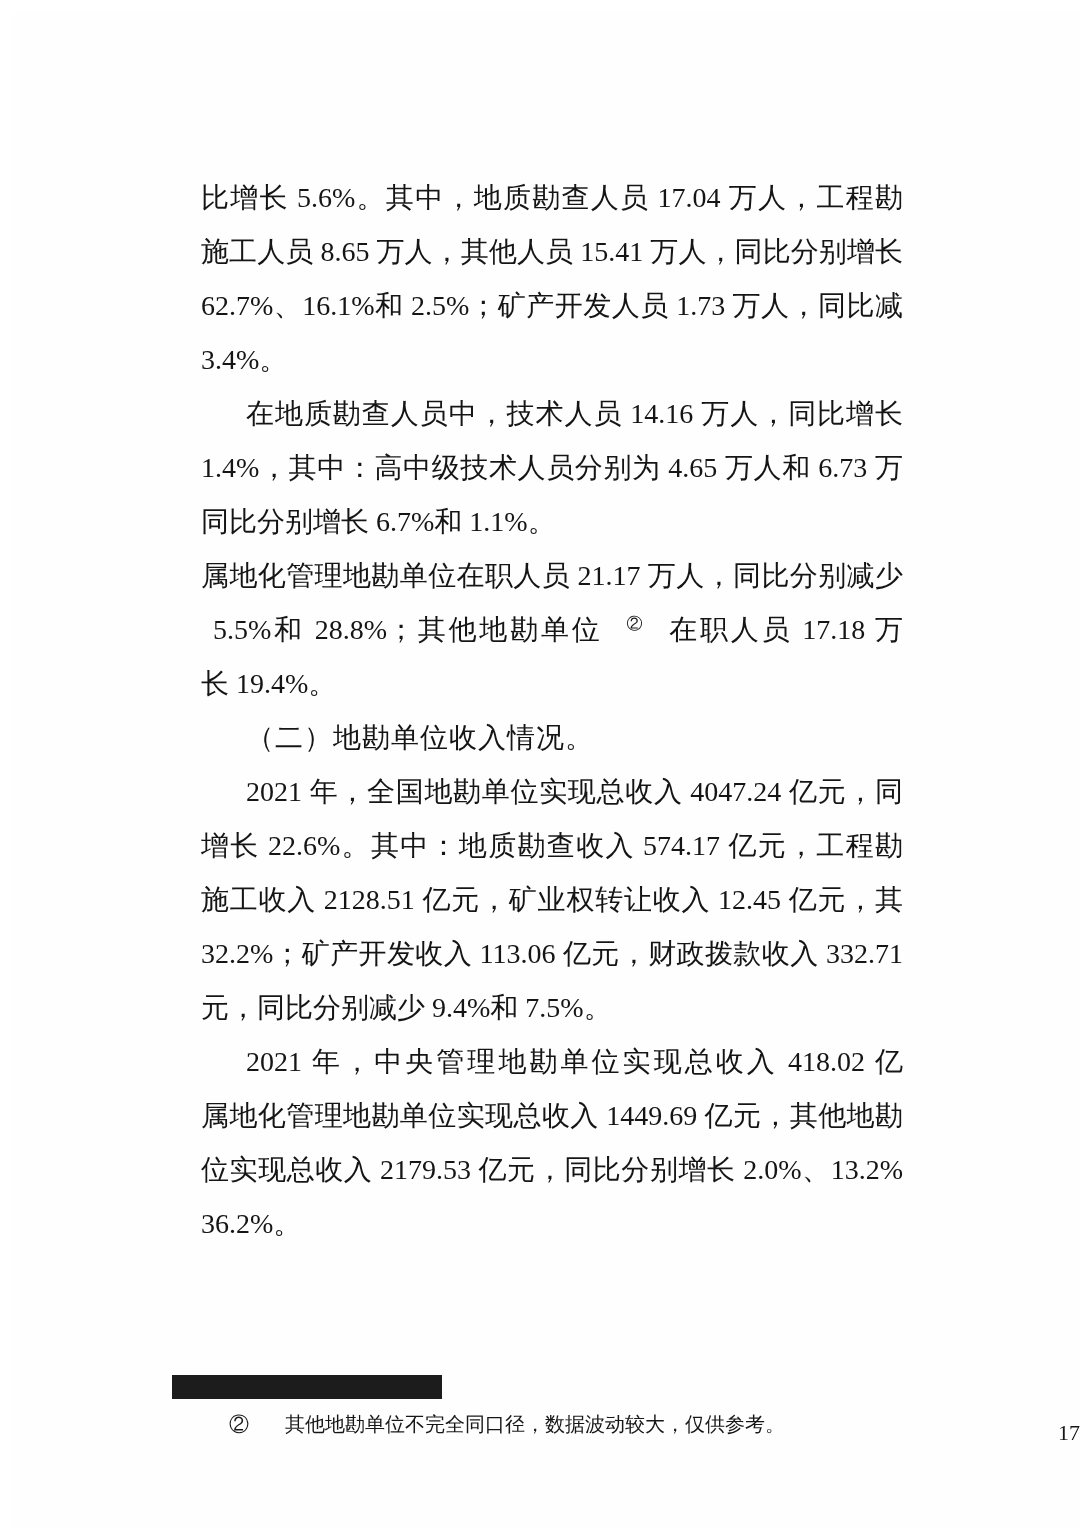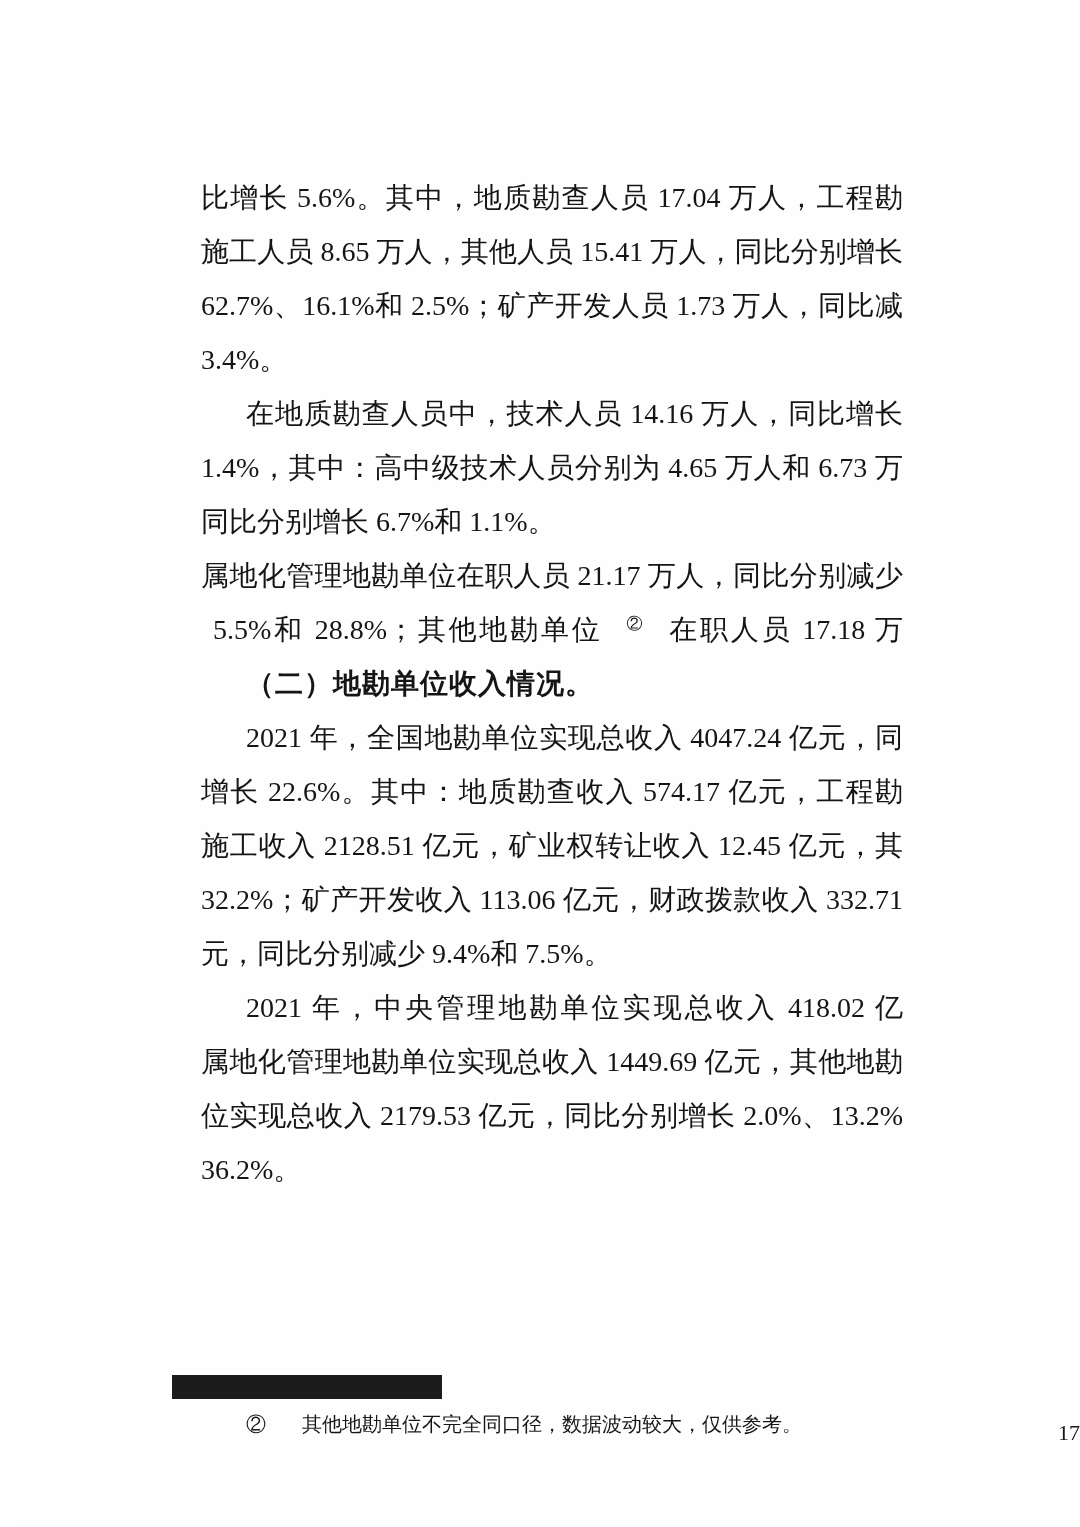--- a/index.html
+++ b/index.html
@@ -29,37 +29,37 @@
     height: 54px;
     overflow: hidden;
     text-align: justify;
     text-align-last: justify;
   }
   .line.end {
     text-align: right;
     text-align-last: left;
   }
   .line.indent { padding-left: 57px; }
-  .line.heading { font-weight: 700; letter-spacing: 1px; }
+  .line.heading { font-weight: 400; letter-spacing: 1px; }
   sup.noteref {
     font-size: 16px;
     vertical-align: super;
     line-height: 0;
   }
   .footnote-rule {
     position: absolute;
     left: 160px;
     top: 1363px;
     width: 270px;
     height: 2px;
     background: #1c1c1c;
   }
   .footnote {
     position: absolute;
-    left: 210px;
+    left: 193px;
     top: 1374px;
     width: 760px;
     font-size: 20px;
     line-height: 28px;
     color: #161616;
     white-space: nowrap;
   }
   .footnote .marker {
     display: inline-block;
     margin-right: 12px;
@@ -85,20 +85,21 @@
     <p class="line">施工人员 8.65 万人，其他人员 15.41 万人，同比分别增长</p>
     <p class="line">62.7%、16.1%和 2.5%；矿产开发人员 1.73 万人，同比减少</p>
     <p class="line end">3.4%。</p>
 
     <p class="line indent">在地质勘查人员中，技术人员 14.16 万人，同比增长</p>
     <p class="line">1.4%，其中：高中级技术人员分别为 4.65 万人和 6.73 万人，</p>
     <p class="line end">同比分别增长 6.7%和 1.1%。</p>
 
     <p class="line">属地化管理地勘单位在职人员 21.17 万人，同比分别减少</p>
     <p class="line"><span>5.5%和 28.8%；其他地勘单位</span><sup class="noteref">②</sup><span>在职人员 17.18 万人，同比增</span></p>
+    <p class="line end">长 19.4%。</p>
 
     <p class="line end indent heading">（二）地勘单位收入情况。</p>
 
     <p class="line indent">2021 年，全国地勘单位实现总收入 4047.24 亿元，同比</p>
     <p class="line">增长 22.6%。其中：地质勘查收入 574.17 亿元，工程勘察与</p>
     <p class="line">施工收入 2128.51 亿元，矿业权转让收入 12.45 亿元，其他</p>
     <p class="line">32.2%；矿产开发收入 113.06 亿元，财政拨款收入 332.71 亿</p>
     <p class="line end">元，同比分别减少 9.4%和 7.5%。</p>
 
     <p class="line indent">2021 年，中央管理地勘单位实现总收入 418.02 亿元，</p>

